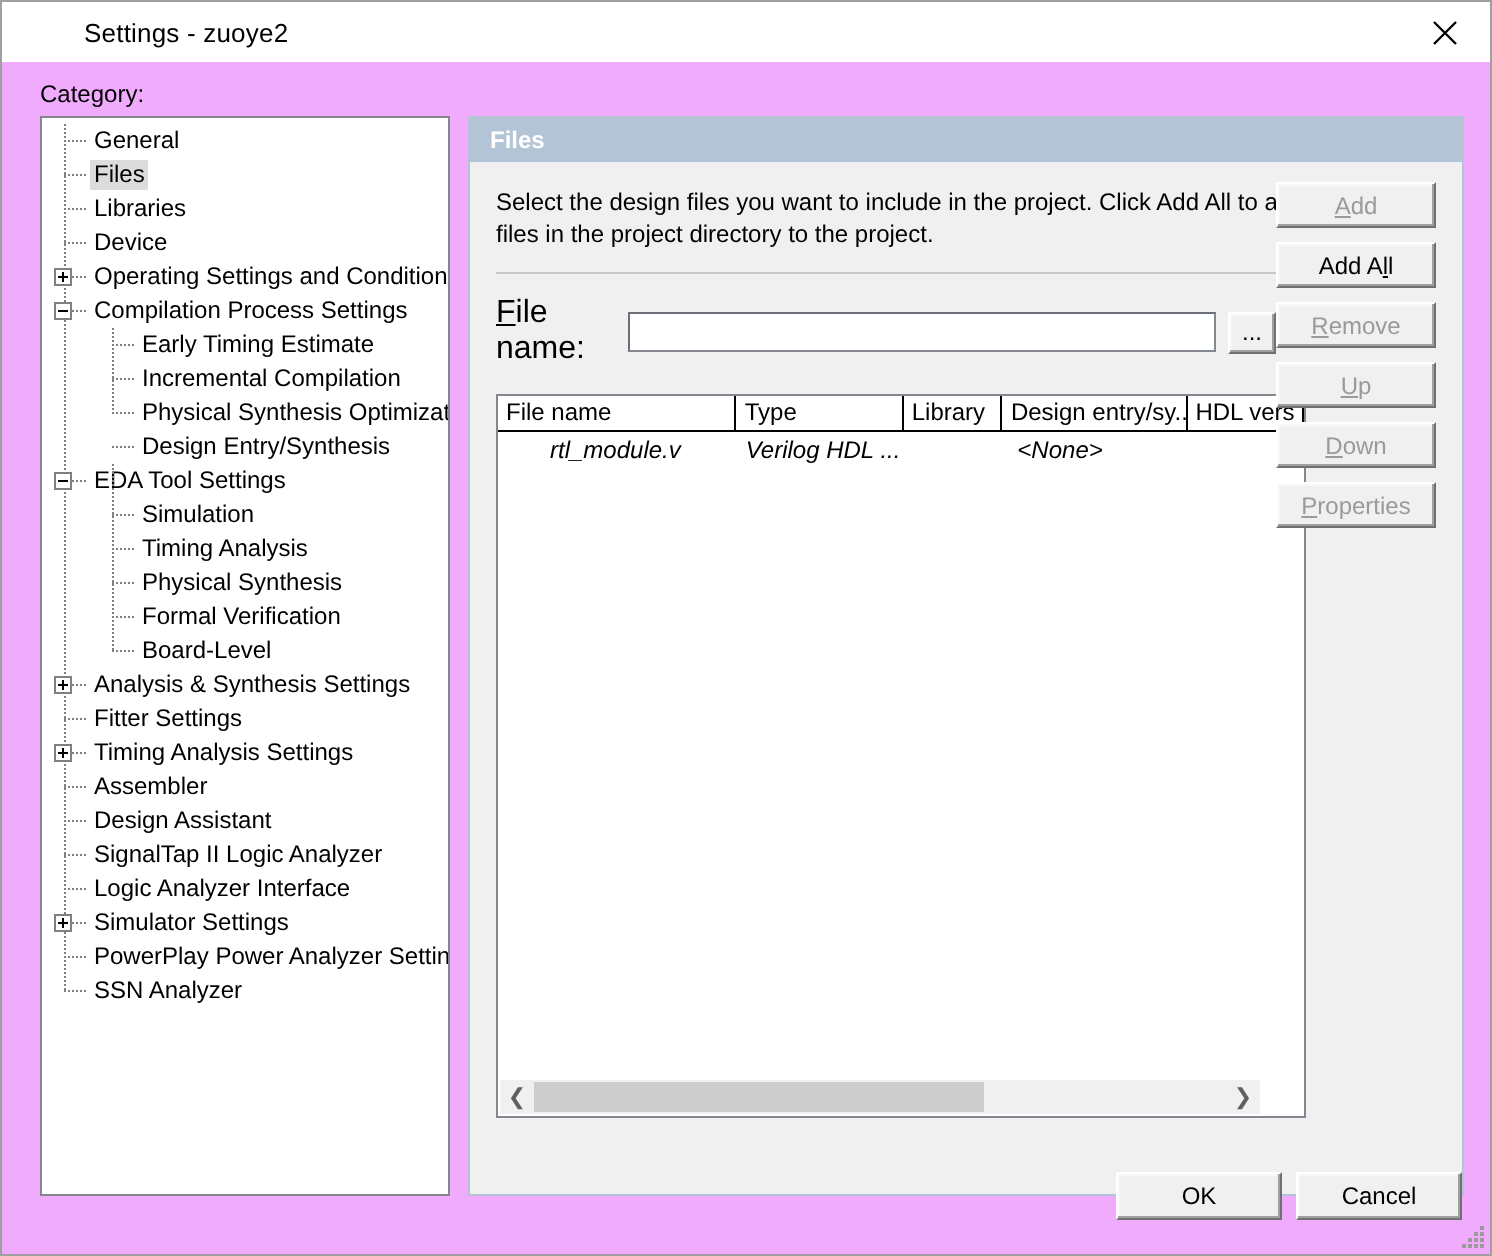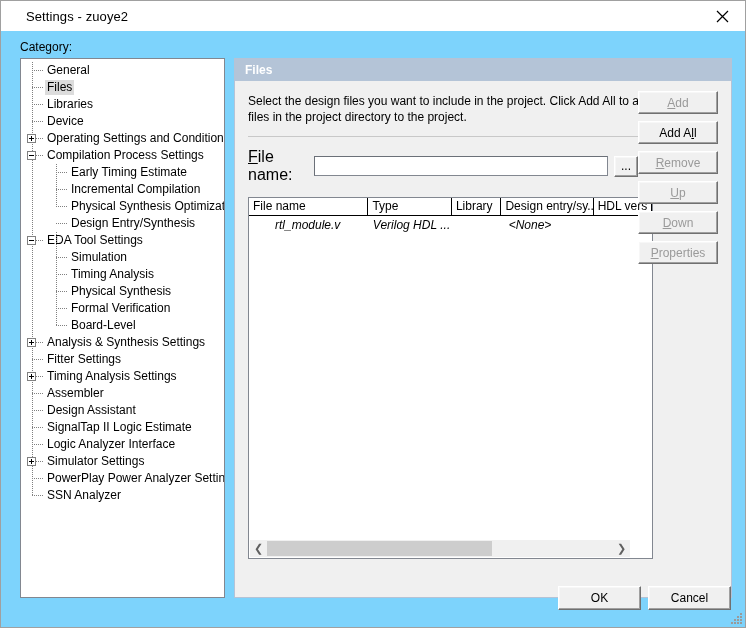--- a/index.html
+++ b/index.html
@@ -37,36 +37,37 @@
     display: flex;
     align-items: center;
     flex: 0 0 auto;
     position: relative;
   }
   .title-text {
     padding-left: 25px;
     font-size: 13px;
     color: #000000;
     letter-spacing: 0.1px;
+    margin-left: 16px;
   }
   .close-btn {
     position: absolute;
     right: 0; top: 0;
     width: 46px; height: 30px;
     display: flex;
     align-items: center;
     justify-content: center;
     cursor: default;
   }
   .close-btn svg { display: block; }
 
   
   .client {
     flex: 1 1 auto;
-    background: #7dd3fc;
+    background: #f0abfc;
     position: relative;
   }
 
   
   .category-label {
     position: absolute;
     left: 19px;
     top: 9px;
     font-size: 12px;
   }
@@ -408,21 +409,21 @@
           <div class="tnode lvl2"><div class="stub stub-l2"></div><span class="tlabel">Simulation</span></div>
           <div class="tnode lvl2"><div class="stub stub-l2"></div><span class="tlabel">Timing Analysis</span></div>
           <div class="tnode lvl2"><div class="stub stub-l2"></div><span class="tlabel">Physical Synthesis</span></div>
           <div class="tnode lvl2"><div class="stub stub-l2"></div><span class="tlabel">Formal Verification</span></div>
           <div class="tnode lvl2"><div class="stub stub-l2"></div><span class="tlabel">Board-Level</span></div>
           <div class="tnode lvl1"><div class="stub stub-l1"></div><div class="expander plus"></div><span class="tlabel">Analysis &amp; Synthesis Settings</span></div>
           <div class="tnode lvl1"><div class="stub stub-l1"></div><span class="tlabel">Fitter Settings</span></div>
           <div class="tnode lvl1"><div class="stub stub-l1"></div><div class="expander plus"></div><span class="tlabel">Timing Analysis Settings</span></div>
           <div class="tnode lvl1"><div class="stub stub-l1"></div><span class="tlabel">Assembler</span></div>
           <div class="tnode lvl1"><div class="stub stub-l1"></div><span class="tlabel">Design Assistant</span></div>
-          <div class="tnode lvl1"><div class="stub stub-l1"></div><span class="tlabel">SignalTap II Logic Estimate</span></div>
+          <div class="tnode lvl1"><div class="stub stub-l1"></div><span class="tlabel">SignalTap II Logic Analyzer</span></div>
           <div class="tnode lvl1"><div class="stub stub-l1"></div><span class="tlabel">Logic Analyzer Interface</span></div>
           <div class="tnode lvl1"><div class="stub stub-l1"></div><div class="expander plus"></div><span class="tlabel">Simulator Settings</span></div>
           <div class="tnode lvl1"><div class="stub stub-l1"></div><span class="tlabel">PowerPlay Power Analyzer Settings</span></div>
           <div class="tnode lvl1"><div class="stub stub-l1"></div><span class="tlabel">SSN Analyzer</span></div>
           <div class="trunk-l2" style="top: 105px; height: 42px;"></div>
           <div class="trunk-l2" style="top: 173px; height: 93px;"></div>
         </div>
     </div>
 
     <div class="panel">

